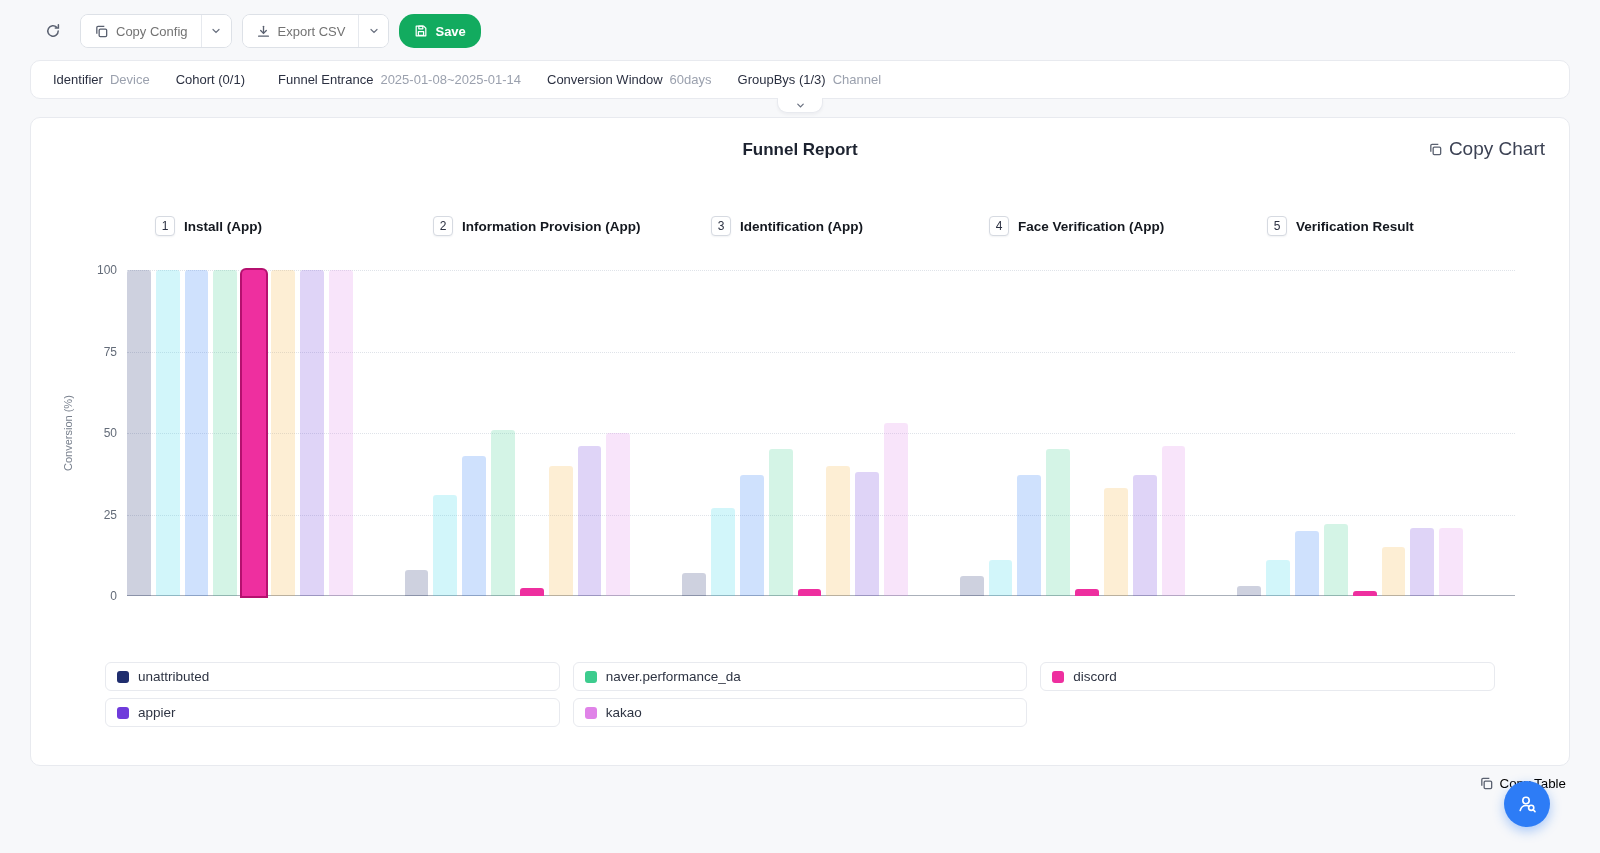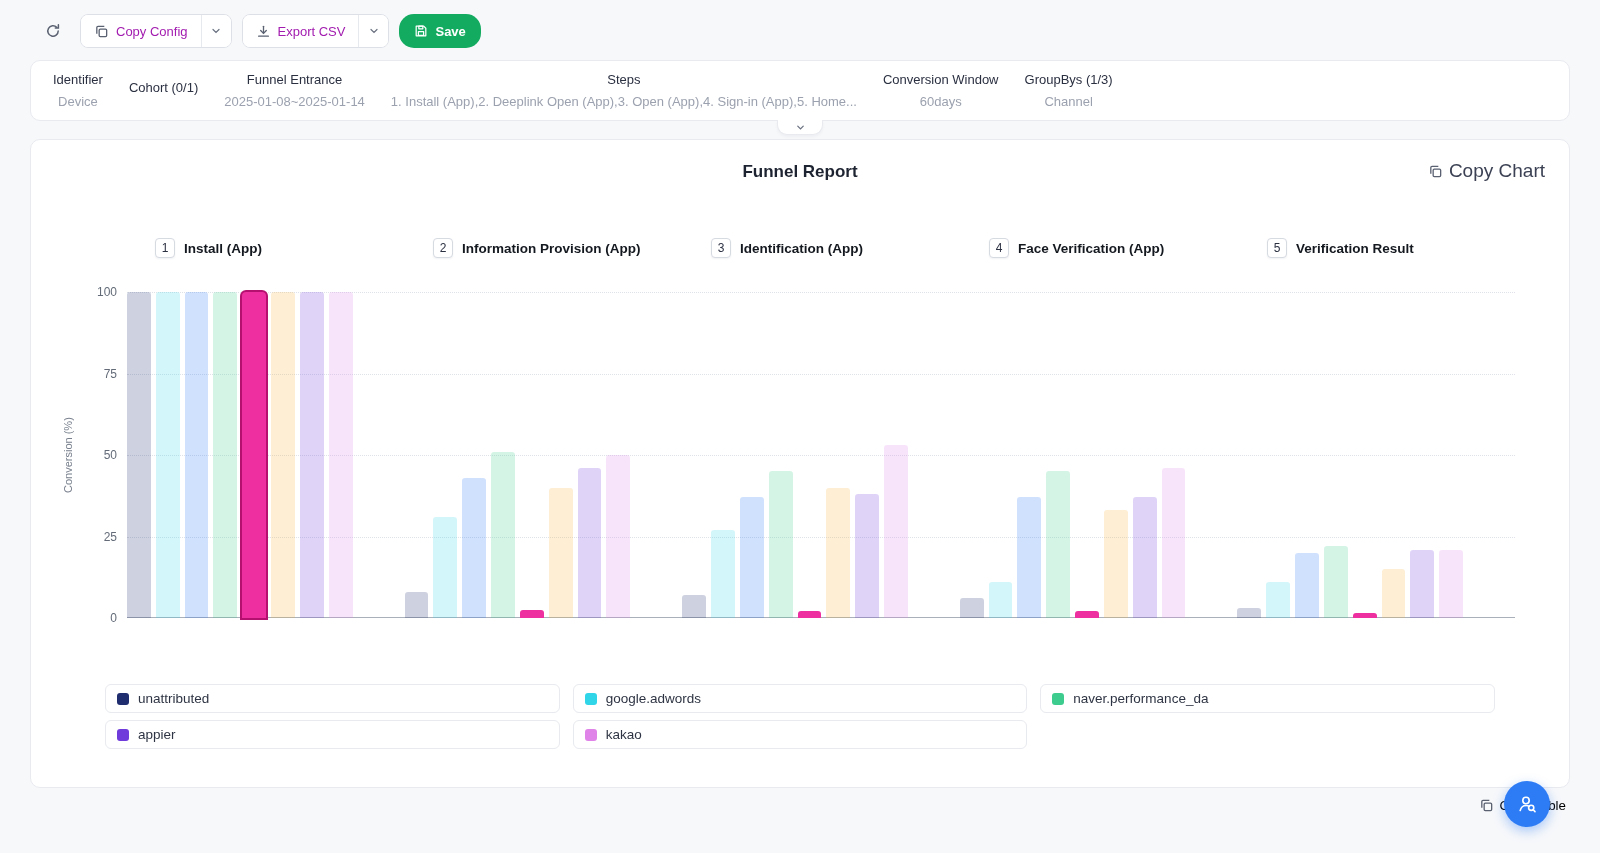--- a/index.html
+++ b/index.html
@@ -23,40 +23,40 @@
   .icon-btn {
     width: 34px; height: 34px; border-radius: 8px; display: flex;
     align-items: center; justify-content: center; color: #5a6170;
   }
   .split-btn {
     display: flex; align-items: stretch; background: #fff;
     border: 1px solid #dde1e7; border-radius: 8px; height: 34px; overflow: hidden;
   }
   .split-main {
     display: flex; align-items: center; gap: 7px; padding: 0 13px;
-    font-size: 13px; color: #a21caf; font-weight: 500; background: #fff;
+    font-size: 13px; color: #737373; font-weight: 500; background: #fff;
   }
   .split-caret {
     width: 30px; display: flex; align-items: center; justify-content: center;
     border-left: 1px solid #e6e9ee; color: #6a7180; background: #fff;
   }
   .save-btn {
     height: 34px; display: flex; align-items: center; gap: 7px;
     background: #12ab5f; color: #fff; border-radius: 15px; padding: 0 15px;
     font-size: 13px; font-weight: 600;
   }
   svg { display: block; }
 
   
   .config-bar {
     margin: 0 30px; background: #fff; border: 1px solid #e8eaef;
     border-radius: 10px; padding: 11px 22px; display: flex; align-items: center;
     gap: 26px; font-size: 13px; position: relative; white-space: nowrap;
   }
-  .config-item { display: flex; align-items: center; gap: 7px; flex-direction: column; }
+  .config-item { display: flex; align-items: center; gap: 7px; }
   .config-label { color: #2b3041; font-weight: 500; }
   .config-value { color: #9ba1ae; }
   .config-expand {
     position: absolute; left: 50%; bottom: -15px; transform: translateX(-50%);
     width: 46px; height: 15px; background: #fff; border: 1px solid #e8eaef; border-top: none;
     border-radius: 0 0 10px 10px; display: flex; align-items: center; justify-content: center;
     color: #6a7180; box-shadow: 0 2px 3px rgba(20,30,60,.04);
   }
 
   
@@ -199,24 +199,20 @@
     </div>
     <div class="config-item">
       <span class="config-label">Cohort (0/1)</span>
       <span class="config-value"></span>
     </div>
     <div class="config-item">
       <span class="config-label">Funnel Entrance</span>
       <span class="config-value">2025-01-08~2025-01-14</span>
     </div>
     <div class="config-item">
-      <span class="config-label">Steps</span>
-      <span class="config-value">1. Install (App),2. Deeplink Open (App),3. Open (App),4. Sign-in (App),5. Home...</span>
-    </div>
-    <div class="config-item">
       <span class="config-label">Conversion Window</span>
       <span class="config-value">60days</span>
     </div>
     <div class="config-item">
       <span class="config-label">GroupBys (1/3)</span>
       <span class="config-value">Channel</span>
     </div>
     <button class="config-expand">
       <span>
         <svg width="11" height="11" viewBox="0 0 16 16" fill="none" stroke="currentColor" stroke-width="1.8" stroke-linecap="round">
@@ -332,26 +328,26 @@
           </div>
       </div>
     </div>
 
     <div class="legend" id="legend">
         <div class="legend-item">
           <span class="legend-swatch" style="background: rgb(31, 45, 110);"></span>
           <span class="legend-name">unattributed</span>
         </div>
         <div class="legend-item">
-          <span class="legend-swatch" style="background: rgb(48, 213, 232);"></span>
-          <span class="legend-name">google.adwords</span>
-        </div>
-        <div class="legend-item">
           <span class="legend-swatch" style="background: rgb(61, 204, 142);"></span>
           <span class="legend-name">naver.performance_da</span>
+        </div>
+        <div class="legend-item">
+          <span class="legend-swatch" style="background: rgb(238, 47, 159);"></span>
+          <span class="legend-name">discord</span>
         </div>
         <div class="legend-item">
           <span class="legend-swatch" style="background: rgb(111, 59, 219);"></span>
           <span class="legend-name">appier</span>
         </div>
         <div class="legend-item">
           <span class="legend-swatch" style="background: rgb(224, 131, 232);"></span>
           <span class="legend-name">kakao</span>
         </div>
       </div>

